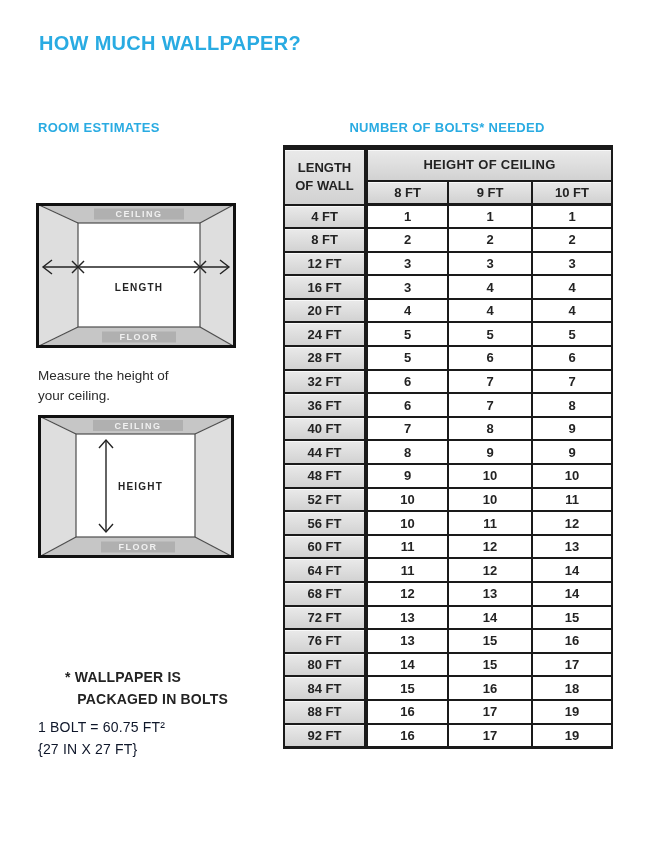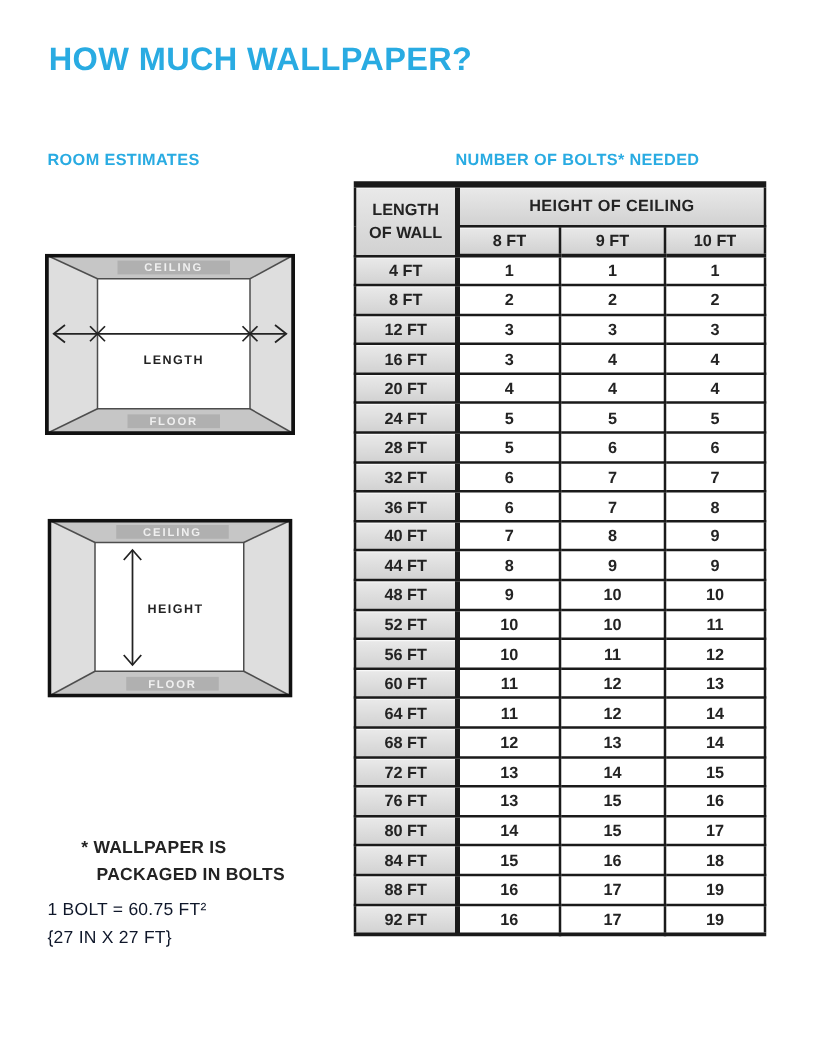--- a/index.html
+++ b/index.html
@@ -3,28 +3,28 @@
 <meta charset="utf-8">
 <style>
   * { margin:0; padding:0; box-sizing:border-box; }
   body { background:#ffffff; font-family:"Liberation Sans", sans-serif; }
   .page {
     position:relative; width:651px; height:842px; background:#ffffff;
     overflow:hidden; color:#232323;
   }
   .page-title {
     position:absolute; left:39px; top:32px;
-    font-size:26px; font-weight:bold; letter-spacing:0.3px; color:#29abe2;
+    font-size:20px; font-weight:bold; letter-spacing:0.3px; color:#29abe2;
   }
   .section-heading {
     position:absolute; font-size:13px; font-weight:bold;
     letter-spacing:0.3px; color:#29abe2;
   }
   .heading-left { left:38px; top:120px; }
-  .heading-right { left:298px; top:120px; width:328px; text-align:center; }
+  .heading-right { left:283px; top:120px; width:328px; text-align:center; }
   .body-text {
     position:absolute; left:38px; width:240px;
     font-size:13.5px; line-height:20px; color:#2b2b2b; white-space:pre-line;
   }
   .p1 { top:147px; }
   .p2 { top:366px; }
   .p3 { top:577px; }
   .footnote {
     position:absolute; left:38px; top:666px; width:240px;
     font-size:14px; font-weight:bold; line-height:22px; color:#232323;
@@ -109,20 +109,22 @@
       <polyline points="184,57 193,64 184,71"></polyline>
       <line x1="36" y1="58" x2="48" y2="70"></line>
       <line x1="36" y1="70" x2="48" y2="58"></line>
       <line x1="158" y1="58" x2="170" y2="70"></line>
       <line x1="158" y1="70" x2="170" y2="58"></line>
     </g>
     <text class="dim-label" x="103" y="88">LENGTH</text>
     <rect x="1.5" y="1.5" width="197" height="142" fill="none" stroke="#111111" stroke-width="3"></rect>
   </svg>
 
+  <p class="body-text p2">Measure the height of
+your ceiling.</p>
 
   <svg class="diagram diagram-2" width="196" height="143" viewBox="0 0 196 143">
     <polygon points="0,0 196,0 157,19 38,19" fill="#c6c6c6"></polygon>
     <polygon points="0,143 38,122 157,122 196,143" fill="#c6c6c6"></polygon>
     <polygon points="0,0 38,19 38,122 0,143" fill="#dedede"></polygon>
     <polygon points="196,0 157,19 157,122 196,143" fill="#dedede"></polygon>
     <rect x="38" y="19" width="119" height="103" fill="#ffffff" stroke="#4d4d4d" stroke-width="1.2"></rect>
     <g stroke="#4d4d4d" stroke-width="1.2">
       <line x1="1" y1="1" x2="38" y2="19"></line>
       <line x1="195" y1="1" x2="157" y2="19"></line>

